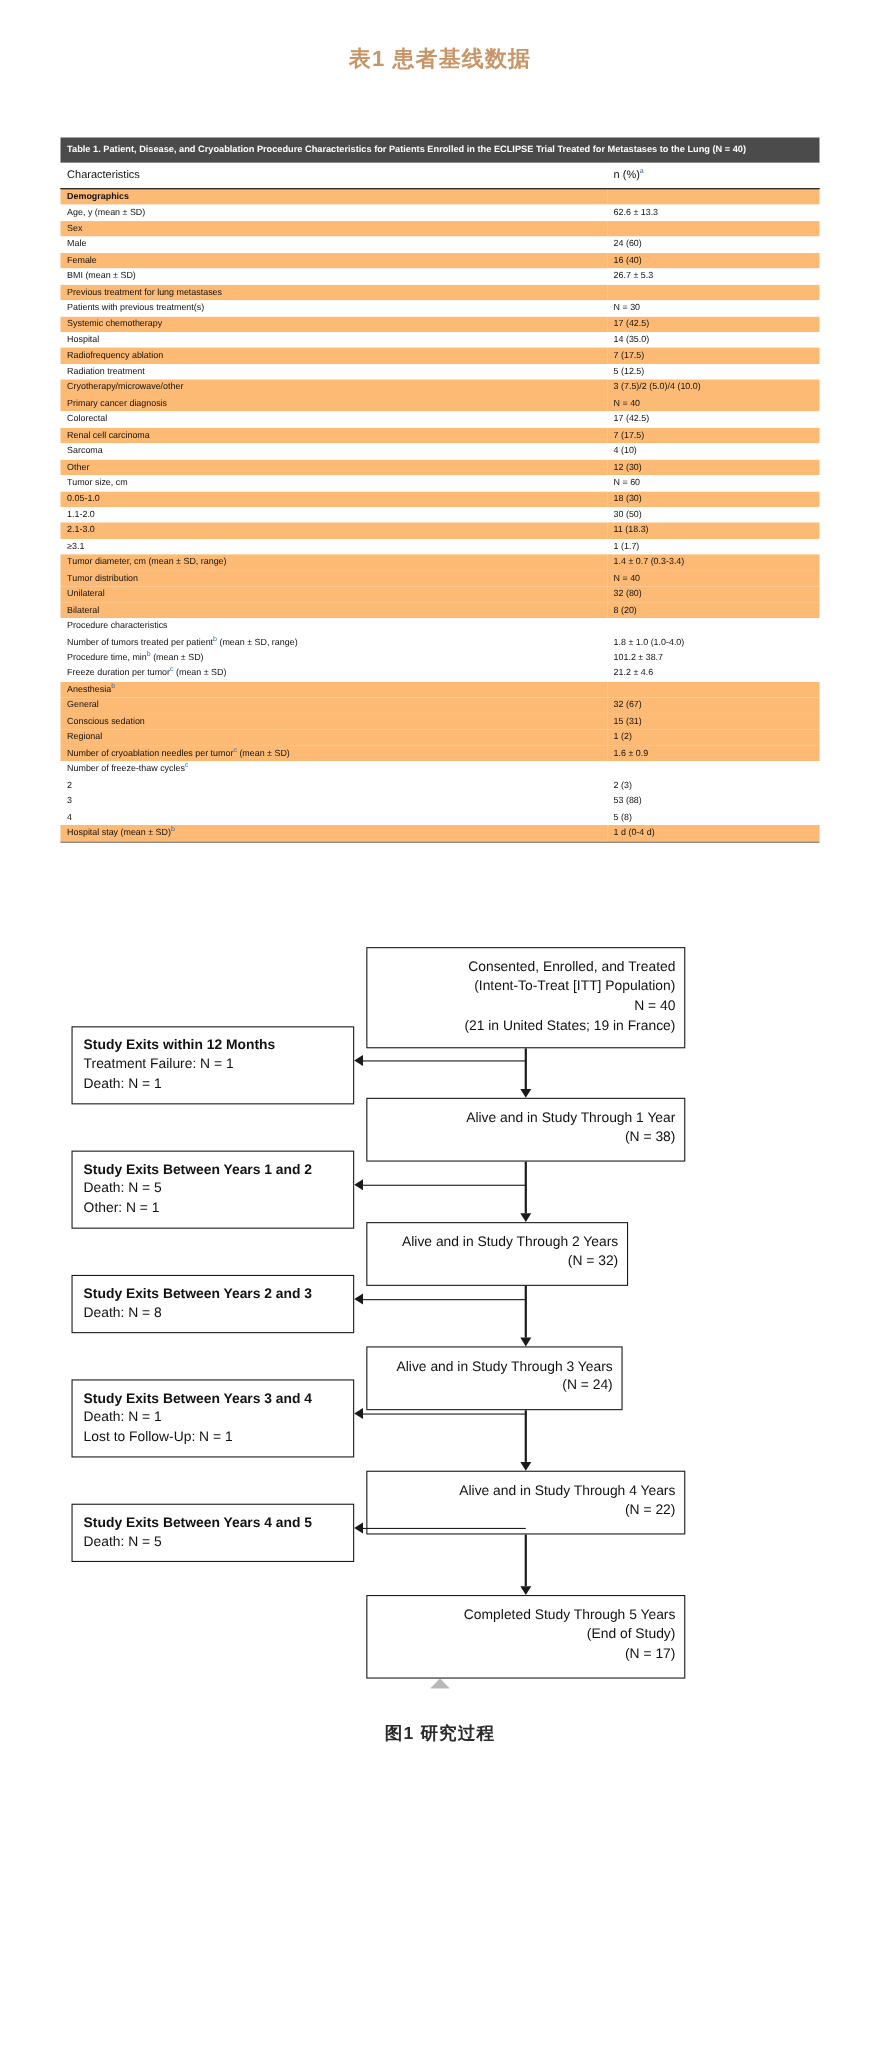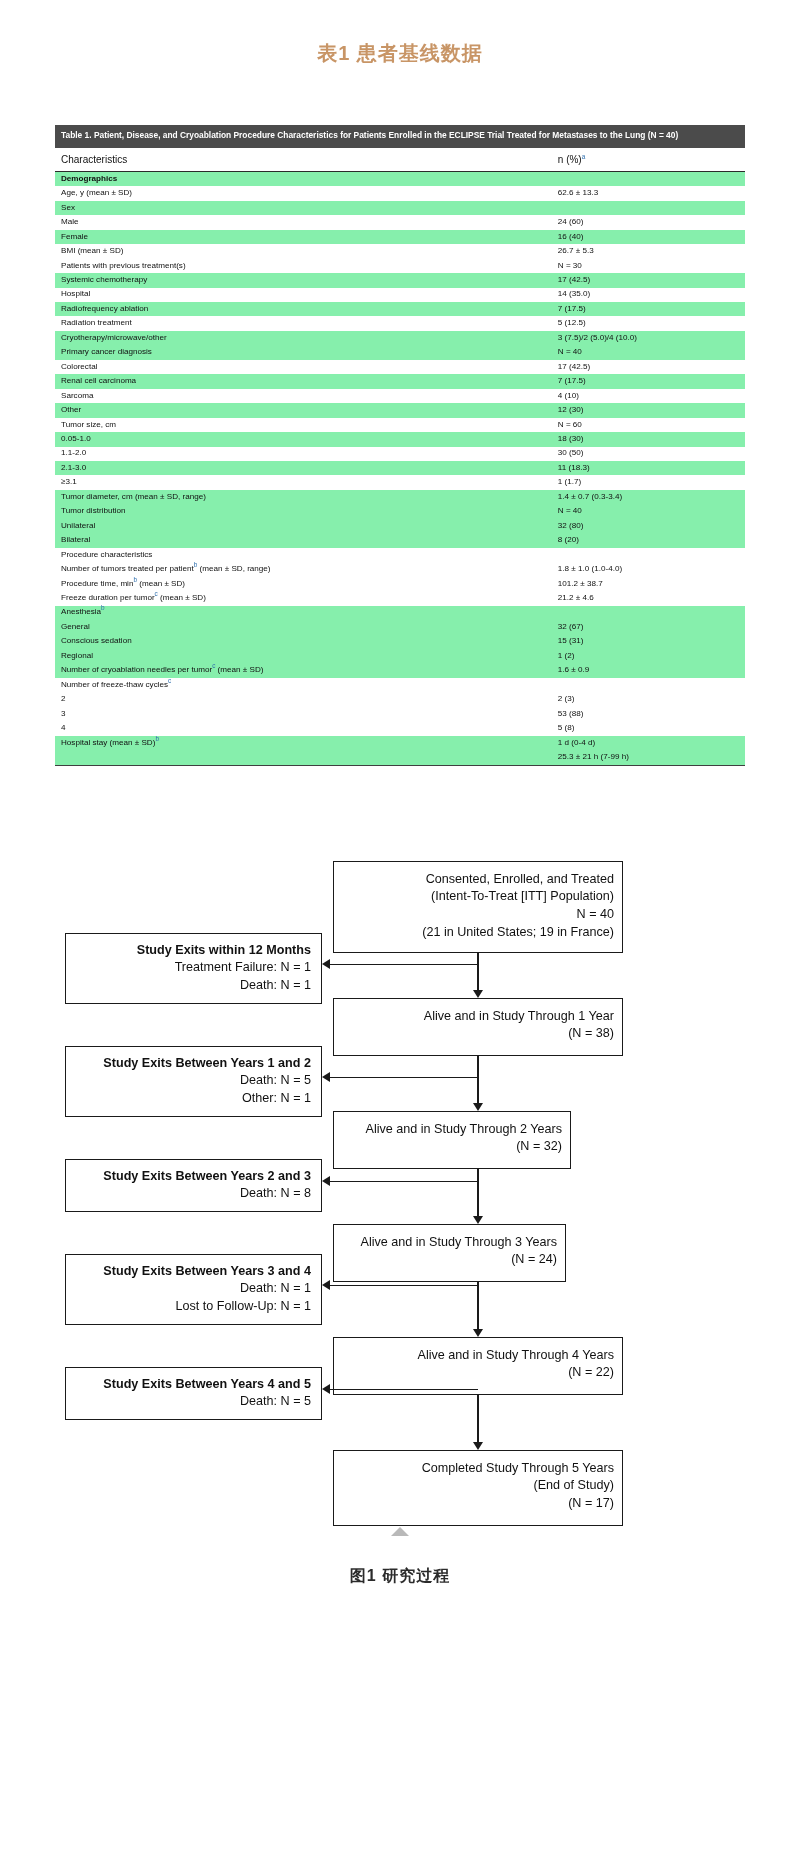--- a/index.html
+++ b/index.html
@@ -53,21 +53,21 @@
     padding:5px 6px 5px 6px;
     text-align:left;
     border-bottom:1.6px solid #2b2b2b;
     color:#111;
   }
   table.t1 td{
     padding:1.9px 6px;
     vertical-align:top;
     color:#111;
   }
-  tr.shade td{background:#86efac;}
+  tr.shade td{background:#fdba74;}
   tr.plain td{background:#ffffff;}
   .lvl0{padding-left:6px;font-weight:700;}
   .lvl0n{padding-left:6px;font-weight:400;}
   .lvl1{padding-left:18px;}
   .lvl2{padding-left:30px;}
   sup{font-size:6.4px;color:#2f6fae;vertical-align:super;line-height:0;}
 
   
   .flow{
     position:relative;
@@ -82,21 +82,21 @@
     background:#fff;
     font-size:12.6px;
     line-height:1.42;
     color:#111;
   }
   .fbox.center{
     text-align:right;
     padding:9px 8px;
   }
   .fbox.left{
-    text-align:right;
+    text-align:left;
     padding:8px 10px;
   }
   .fbox .ttl{font-weight:700;}
   .fline{position:absolute;background:#1a1a1a;}
   .vline{width:1.8px;}
   .hline{height:1.8px;}
   .arrow-down{
     position:absolute;width:0;height:0;
     border-left:5.5px solid transparent;
     border-right:5.5px solid transparent;
@@ -172,20 +172,24 @@
             <td>24 (60)</td>
           </tr>
           <tr class="shade">
             <td class="lvl1">Female</td>
             <td>16 (40)</td>
           </tr>
           <tr class="plain">
             <td class="lvl0n">BMI (mean ± SD)</td>
             <td>26.7 ± 5.3</td>
           </tr>
+          <tr class="shade">
+            <td class="lvl0n">Previous treatment for lung metastases</td>
+            <td></td>
+          </tr>
           <tr class="plain">
             <td class="lvl1">Patients with previous treatment(s)</td>
             <td>N = 30</td>
           </tr>
           <tr class="shade">
             <td class="lvl2">Systemic chemotherapy</td>
             <td>17 (42.5)</td>
           </tr>
           <tr class="plain">
             <td class="lvl2">Hospital</td>
@@ -307,24 +311,20 @@
             <td class="lvl1">3</td>
             <td>53 (88)</td>
           </tr>
           <tr class="plain">
             <td class="lvl1">4</td>
             <td>5 (8)</td>
           </tr>
           <tr class="shade">
             <td class="lvl0n">Hospital stay (mean ± SD)<sup>b</sup></td>
             <td>1 d (0-4 d)</td>
-          </tr>
-          <tr class="shade">
-            <td class="lvl0n"></td>
-            <td>25.3 ± 21 h (7-99 h)</td>
           </tr>
         </tbody>
     </table>
   </div>
 
   <div class="flow" id="flow">
       <div class="fbox center" style="left: 278px; top: 0px; width: 290px; min-height: 92px;">
         <div>Consented, Enrolled, and Treated</div>
         <div>(Intent-To-Treat [ITT] Population)</div>
         <div>N = 40</div>

